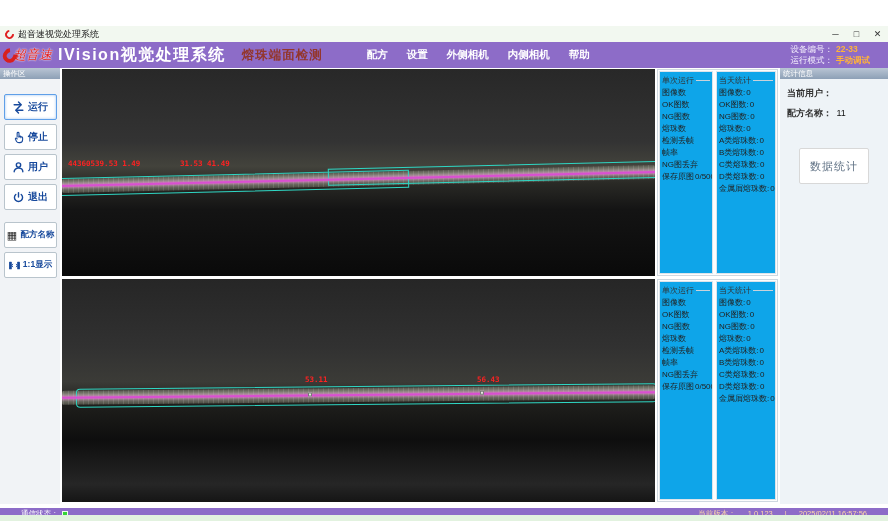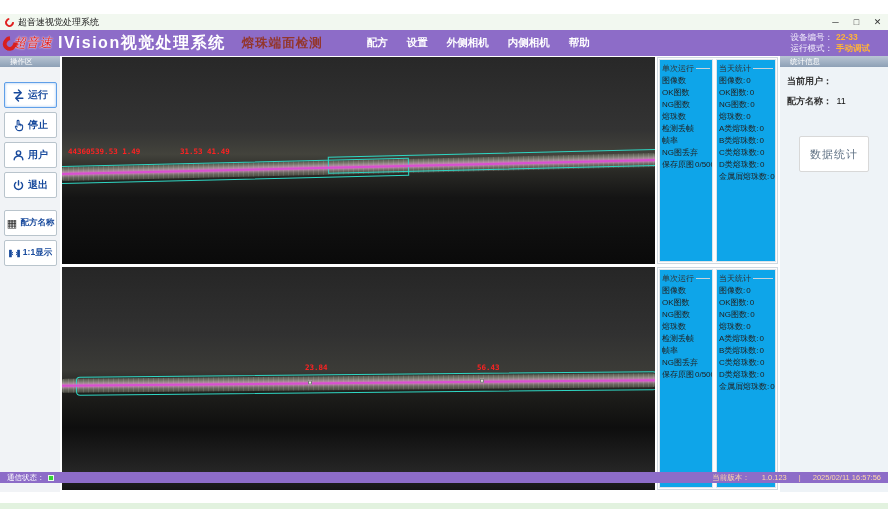--- a/index.html
+++ b/index.html
@@ -1,18 +1,18 @@
 <!DOCTYPE html>
 <html><head>
 <meta charset="utf-8">
 <style>
   * { margin:0; padding:0; box-sizing:border-box; }
   html,body { width:888px; height:522px; overflow:hidden; background:#fff;
     font-family:"Liberation Sans","DejaVu Sans",sans-serif; position:relative; }
-  .abs { position:absolute; }
+  .abs { position:absolute;margin-top:12px; }
 
   
   .titlebar { top:14px; left:0; width:888px; height:16px; background:#f2f8f0;
     display:flex; align-items:center; padding-left:5px; font-size:9px; color:#1a1a1a; }
   .app-crescent { width:9px; height:9px; border-radius:50%; border:2.5px solid #e02020;
     border-top-color:transparent; transform:rotate(40deg); margin-right:4px; flex:0 0 auto; }
   .win-controls { margin-left:auto; display:flex; }
   .win-btn { width:21px; height:16px; text-align:center; line-height:16px; font-size:9px; color:#333; cursor:default; }
 
   
@@ -28,21 +28,21 @@
   .menu { display:flex; gap:19px; margin-left:44px; font-size:10.5px; font-weight:bold;justify-content:flex-end; }
   .menu-item { cursor:default; }
   .header-info { margin-left:auto; margin-right:18px; font-size:8.5px; line-height:11.5px; }
   .header-info .row { display:flex; }
   .header-info .lbl { color:#f3eefc; }
   .header-info .val { color:#ffb339; font-weight:bold; margin-left:3px; }
 
   
   .sidebar { top:56px; left:0; width:60px; height:436px; background:#f1f3f6; }
   .panel-hd { height:11px; background:linear-gradient(180deg,#b9c5d4,#8da0b6);
-    color:#fff; font-size:7.5px; line-height:11px; padding-left:10px; }
+    color:#fff; font-size:7.5px; line-height:11px; padding-left:3px; }
   .side-btns { display:flex; flex-direction:column; align-items:center; padding-top:15px; gap:4px;border-radius:12px; }
   .side-btn { width:53px; height:26px; background:#fff; border:1px solid #b9c4cc; border-radius:2px;
     display:flex; align-items:center; justify-content:center; gap:3px;
     color:#17499c; font-size:10px; font-weight:bold; cursor:default; }
   .side-btn.sel { border:1px solid #5f9fe8; box-shadow:inset 0 0 3px rgba(95,159,232,.6); }
   .side-btn.small { font-size:8.5px; gap:2px; }
   .side-btn.gap-top { margin-top:8px; }
   .icn { display:inline-flex; align-items:center; justify-content:center; width:13px; height:13px; flex:0 0 auto; }
   .icn-grid { font-size:11px; color:#2b2b2b; line-height:13px; font-family:"DejaVu Sans",sans-serif; }
 
@@ -89,22 +89,22 @@
   .info-row { font-size:9px; color:#333; font-weight:bold; margin-bottom:7px; white-space:nowrap; }
   .info-row .val { font-weight:normal; color:#111; margin-left:2px; }
   .btn-prepare { display:block; margin:20px auto 0; width:74px; height:40px;
     background:#f7a51d; border:1px solid #cf8a12; font-size:13px; color:#3a2c00;
     letter-spacing:3px; cursor:default; font-family:inherit; }
   .btn-datastats { display:block; margin:28px auto 0; width:70px; height:36px;
     background:#fff; border:1px solid #d8d8d8; border-radius:2px; font-size:11px;
     color:#5f7184; letter-spacing:1px; cursor:default; font-family:inherit; }
 
   
-  .statusbar { top:472px; left:0; width:888px; height:11px; background:#8d6cc8;
-    display:flex; align-items:center; padding:0 7px; font-size:7.5px; color:#fff; }
+  .statusbar { top:496px; left:0; width:888px; height:11px; background:#8d6cc8;
+    display:flex; align-items:center; padding:0 21px; font-size:7.5px; color:#fff; }
   .comm-ind { width:6px; height:6px; background:#35d435; border:1px solid #eaffea; margin-left:3px; }
   .sb-right { margin-left:auto; display:flex; gap:12px; color:#ffd8a8; align-items:center; }
   .greenstrip { top:503px; left:0; width:888px; height:6px; background:#e2f2df; }
 </style>
 </head>
 <body>
 
 <div class="abs titlebar">
   <span class="app-crescent"></span>
   <span>超音速视觉处理系统</span>
@@ -204,21 +204,21 @@
   <span class="ann" style="left:118px; top:90px;">31.53 41.49</span>
   <div class="bead bead1">
     <div class="bead-strip"></div>
     <div class="cyan-box bx1a"></div>
     <div class="cyan-box bx1b"></div>
     <div class="bead-line"></div>
   </div>
 </div>
 
 <div class="abs cam cam2">
-  <span class="ann" style="left:243px; top:96px;">23.84</span>
+  <span class="ann" style="left:243px; top:96px;">53.11</span>
   <span class="ann" style="left:415px; top:96px;">56.43</span>
   <div class="bead bead2">
     <div class="bead-strip"></div>
     <div class="cyan-box bx2"></div>
     <div class="bead-line"></div>
     <div class="mark" style="left:252px; top:9px;"></div>
     <div class="mark" style="left:424px; top:9px;"></div>
   </div>
 </div>
 

